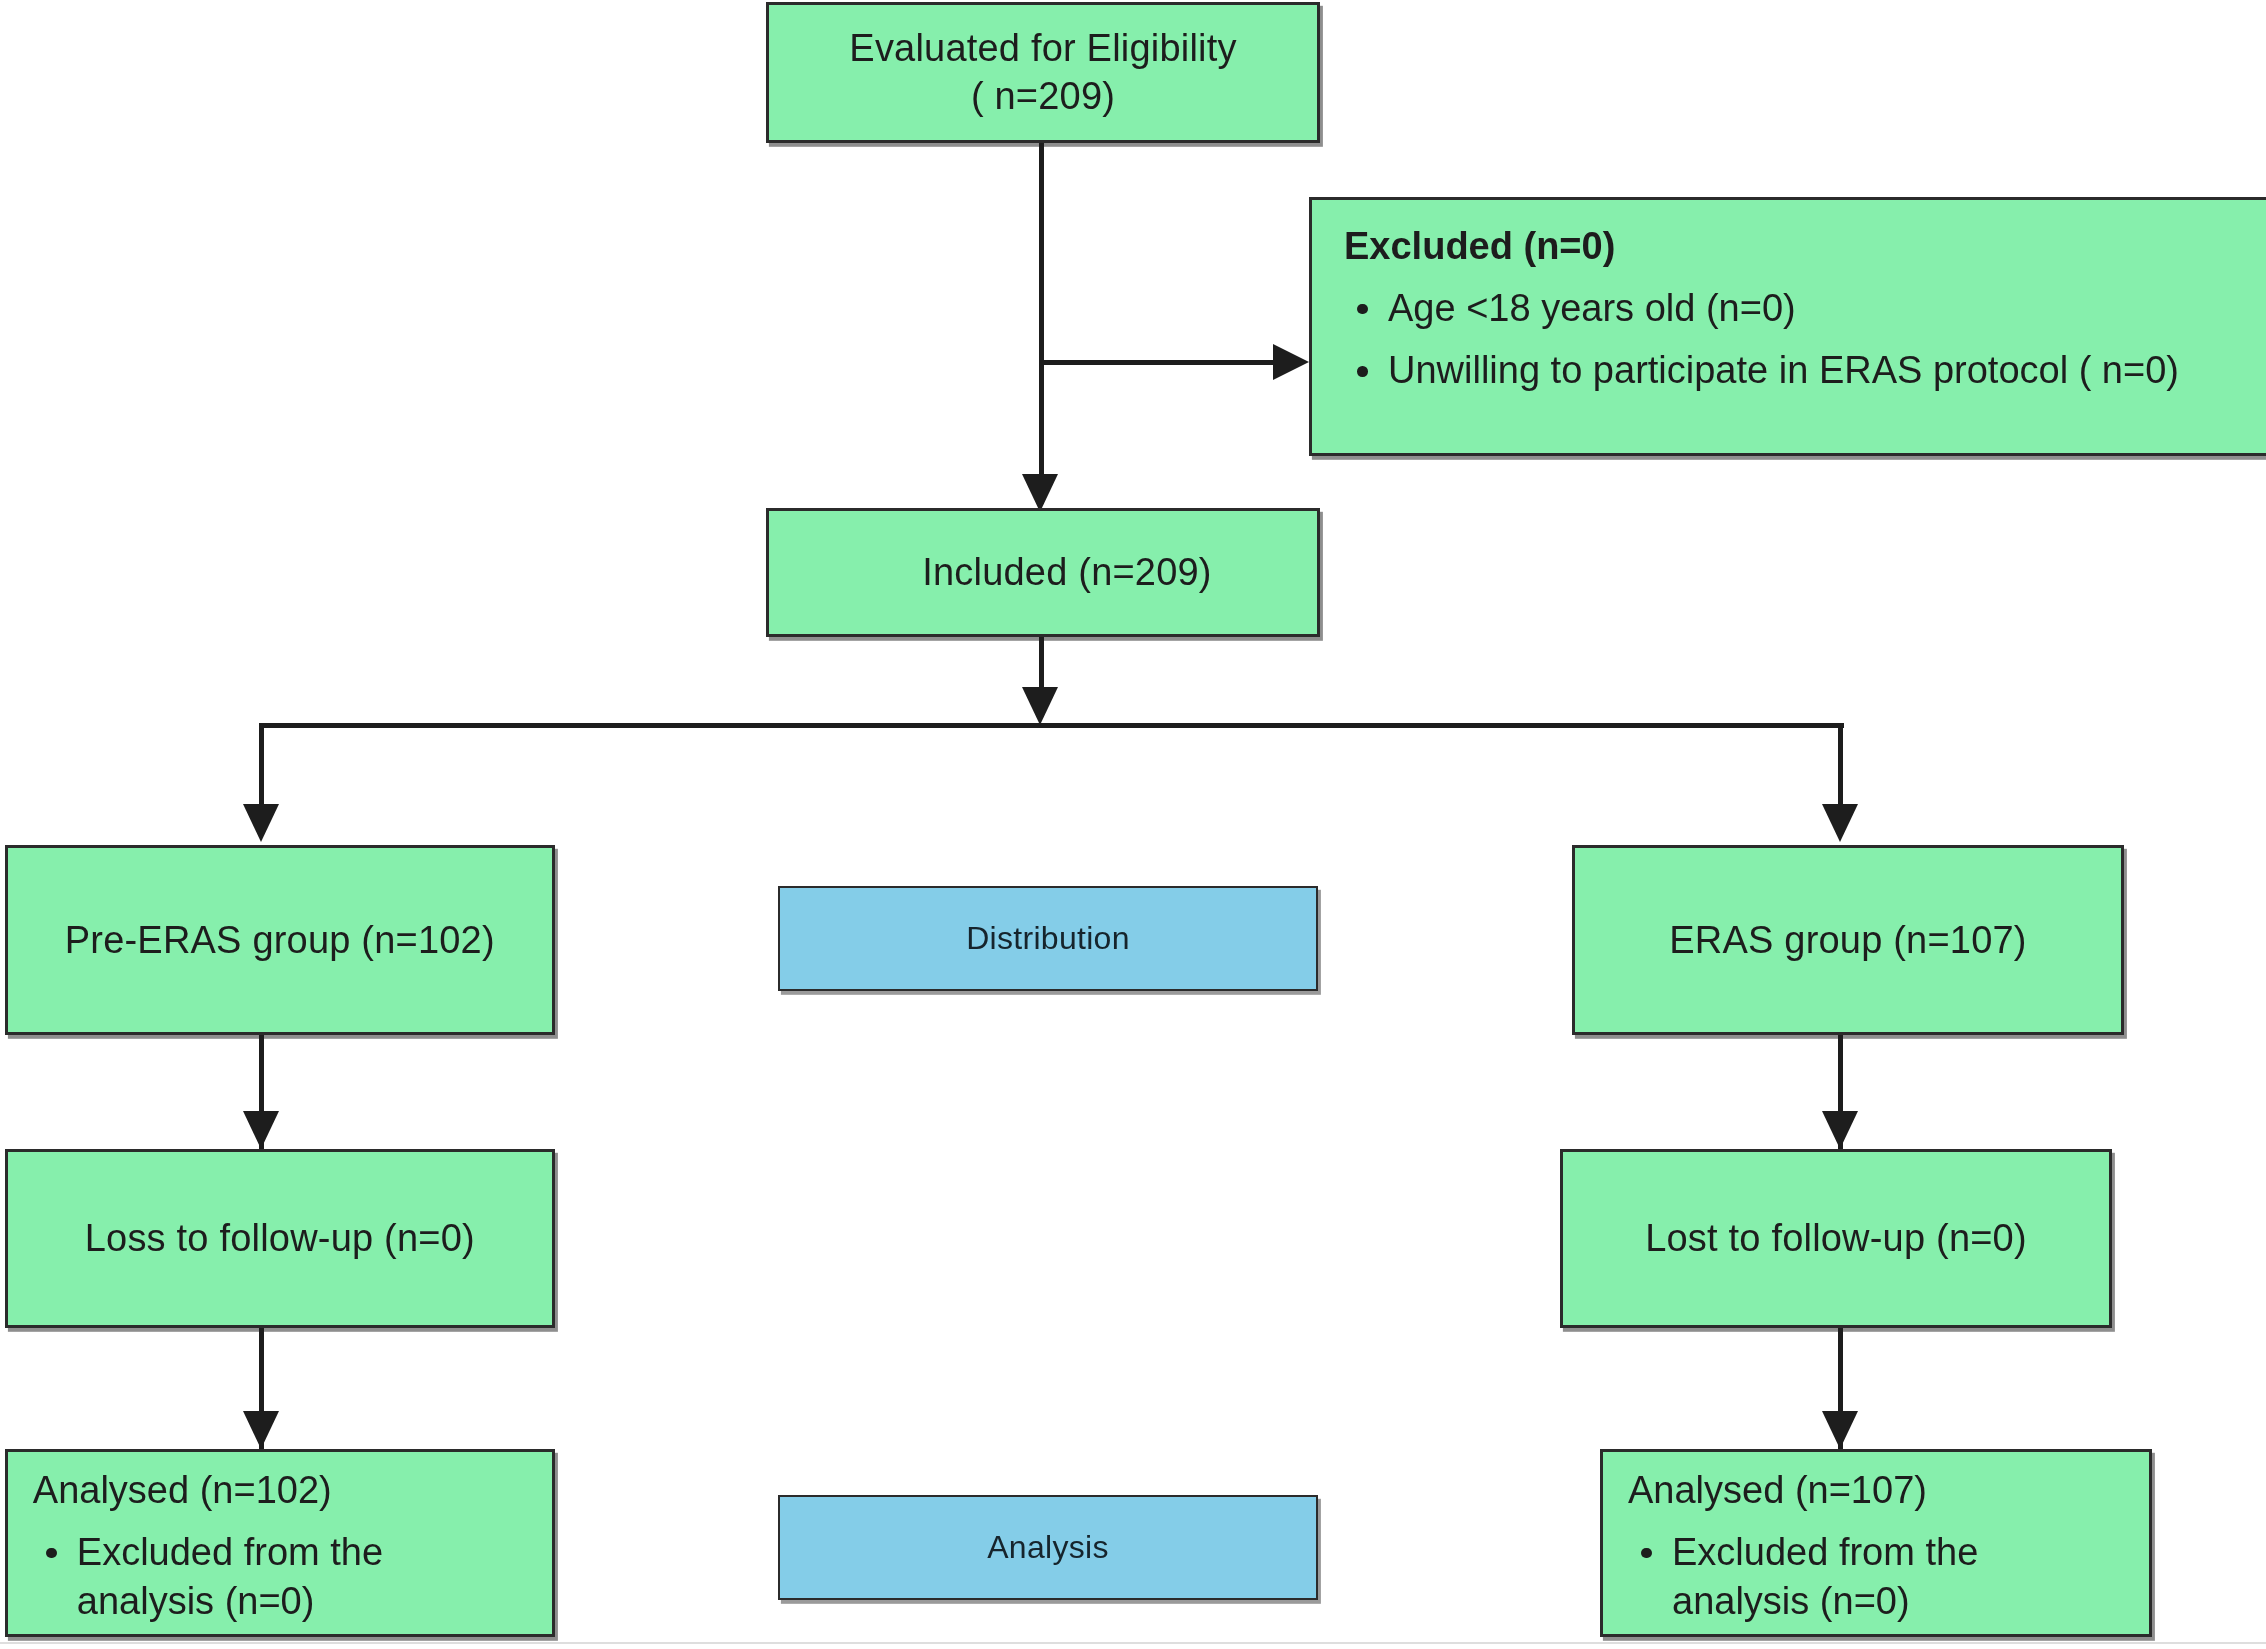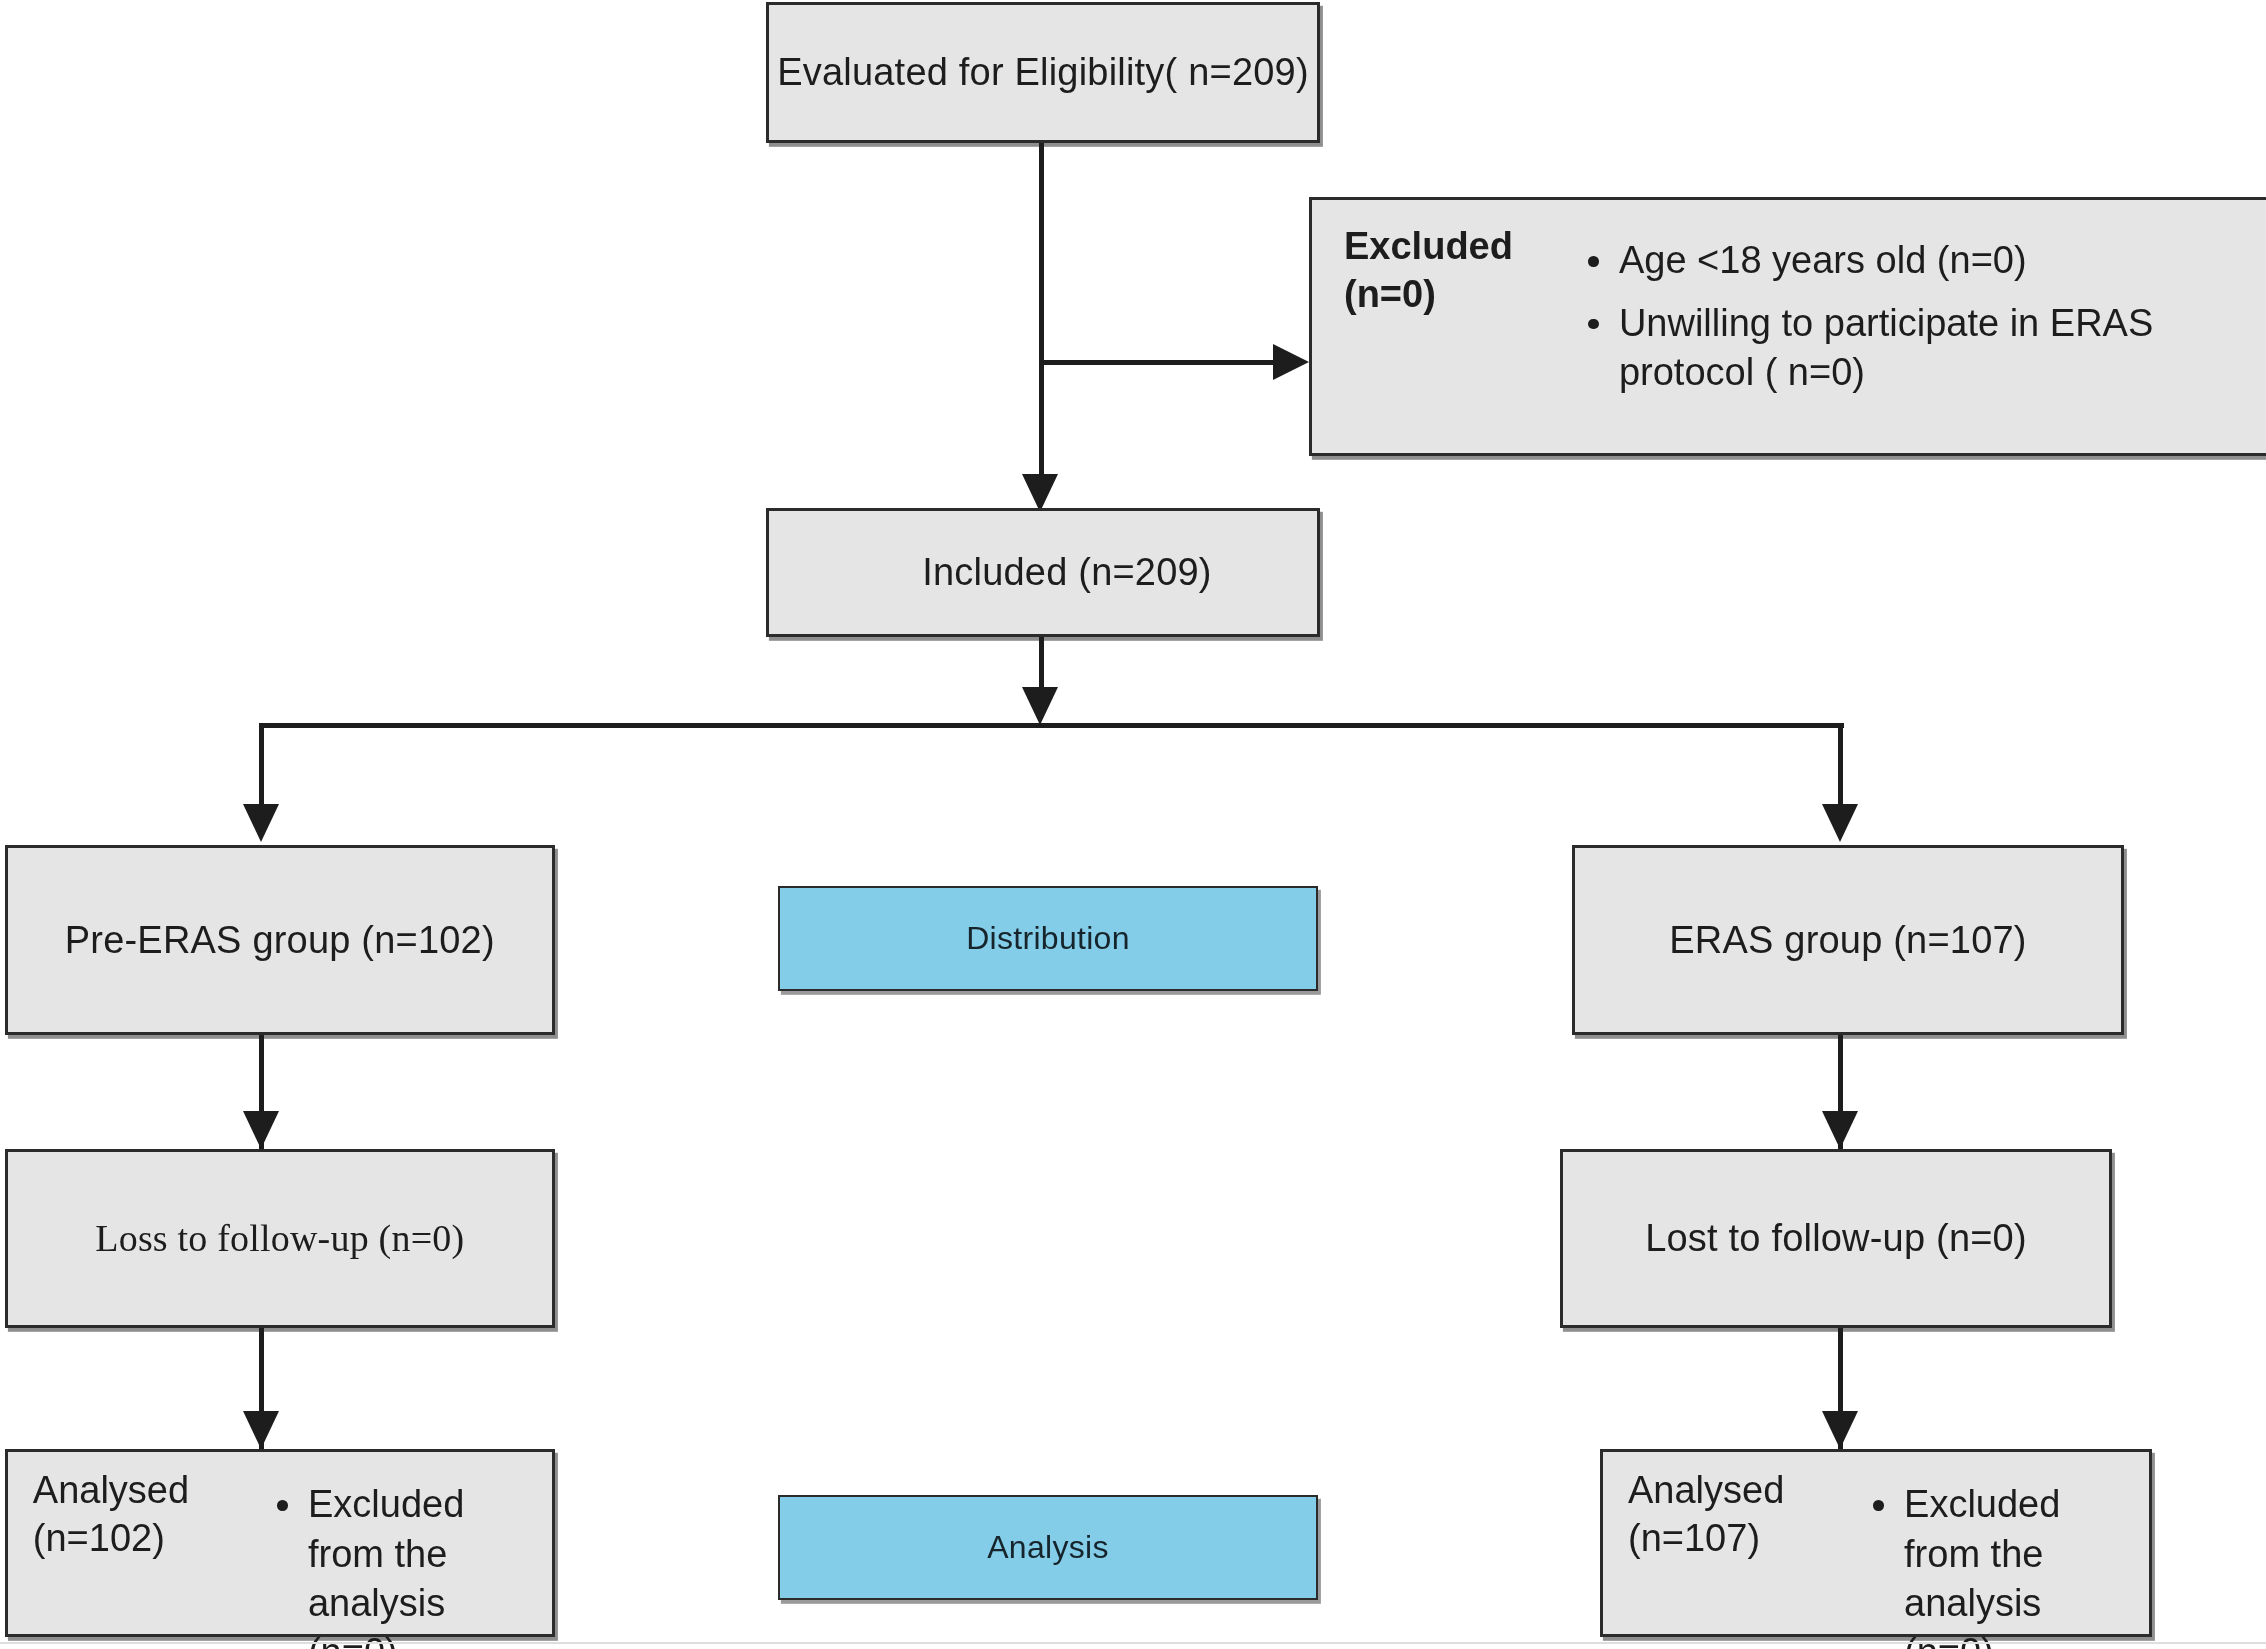--- a/index.html
+++ b/index.html
@@ -15,25 +15,25 @@
     width: 2266px;
     height: 1649px;
     background: #ffffff;
     overflow: hidden;
   }
 
   
   .box {
     position: absolute;
     box-sizing: border-box;
-    background: #e5e5e5;
+    background: #86efac;
     border: 3.8px solid #2b2b2b;
     box-shadow: 2.9px 3.8px 0 0 #8e8e8e;
     display: flex;
-    flex-direction: row;
+    flex-direction: column;
     justify-content: center;
   }
   .box.center {
     align-items: center;
     text-align: center;
   }
   .box .line {
     font-size: 38px;
     color: #1d1d1d;
     line-height: 1.28;
@@ -168,21 +168,21 @@
 
   <div class="box center" style="left:1560px; top:845px; width:552px; height:190px;margin-left:12px;">
     <div class="line">ERAS group (n=107)</div>
   </div>
 
   <div class="vline" style="left:259px; top:1035px; width:4.8px; height:114px;"></div>
   <div class="arrow-down" style="left:243px; top:1111px;"></div>
   <div class="vline" style="left:1838px; top:1035px; width:4.8px; height:114px;"></div>
   <div class="arrow-down" style="left:1822px; top:1111px;"></div>
 
-  <div class="box center" style="left:4.8px; top:1149px; width:550px; height:179px;font-family:Liberation Serif, serif;">
+  <div class="box center" style="left:4.8px; top:1149px; width:550px; height:179px;">
     <div class="line">Loss to follow-up (n=0)</div>
   </div>
 
 
   <div class="box center" style="left:1560px; top:1149px; width:552px; height:179px;">
     <div class="line">Lost to follow-up (n=0)</div>
   </div>
 
   <div class="vline" style="left:259px; top:1328px; width:4.8px; height:122px;"></div>
   <div class="arrow-down" style="left:243px; top:1411px;"></div>

